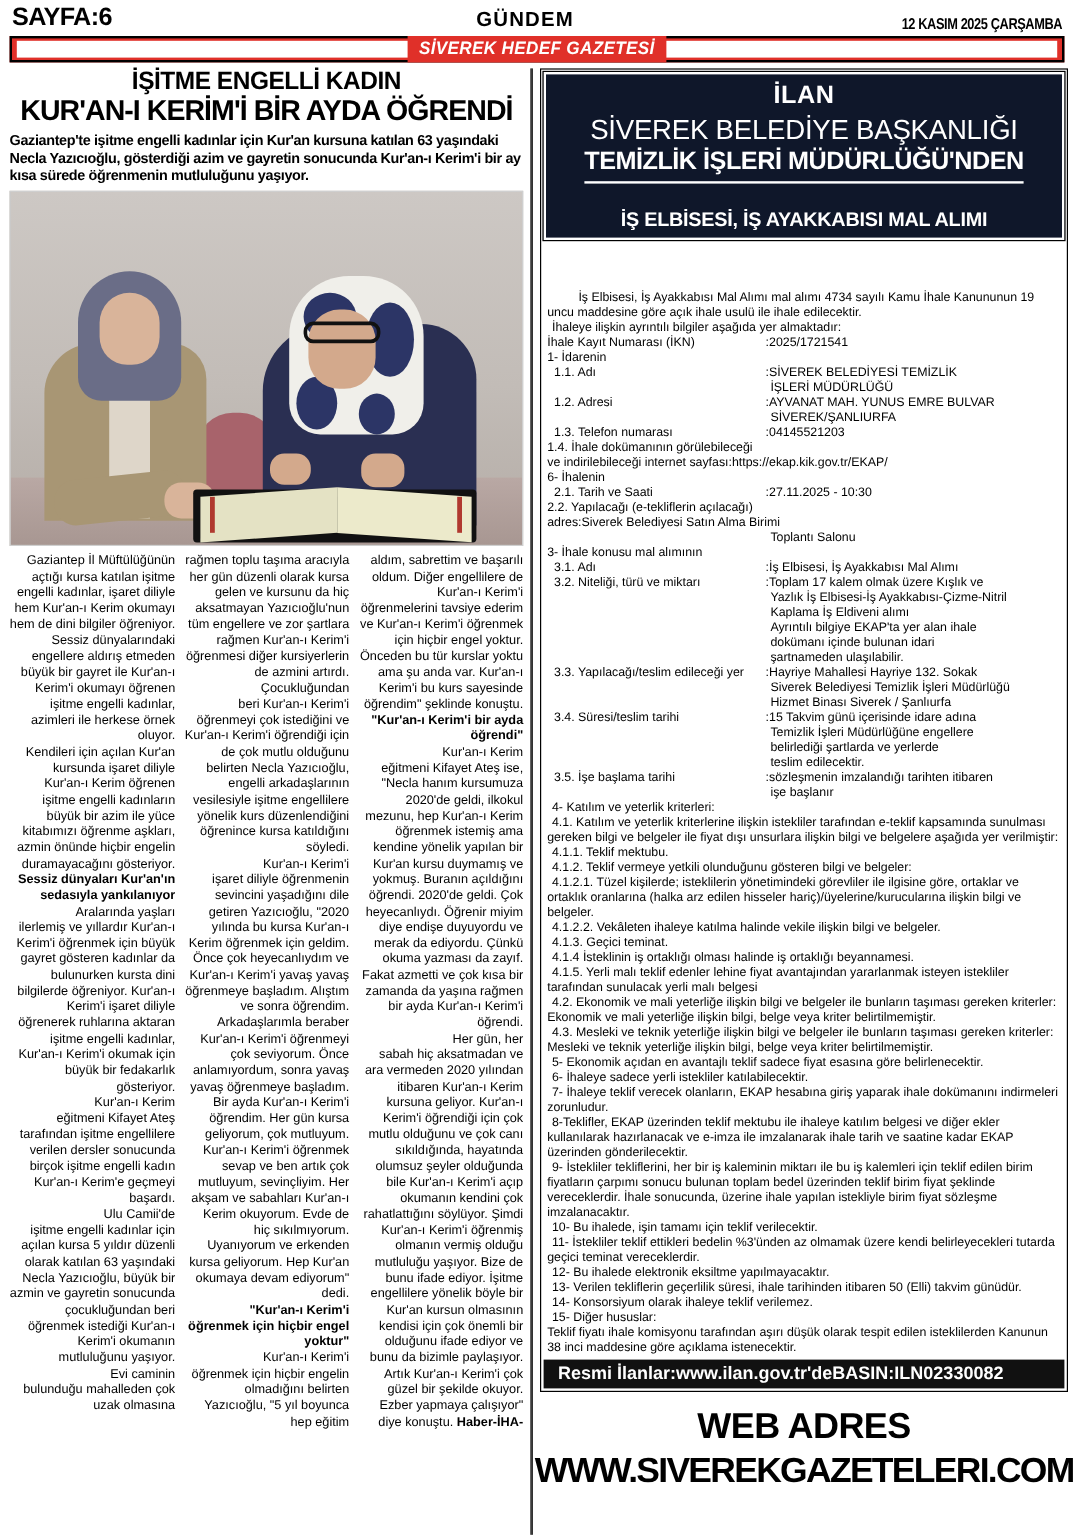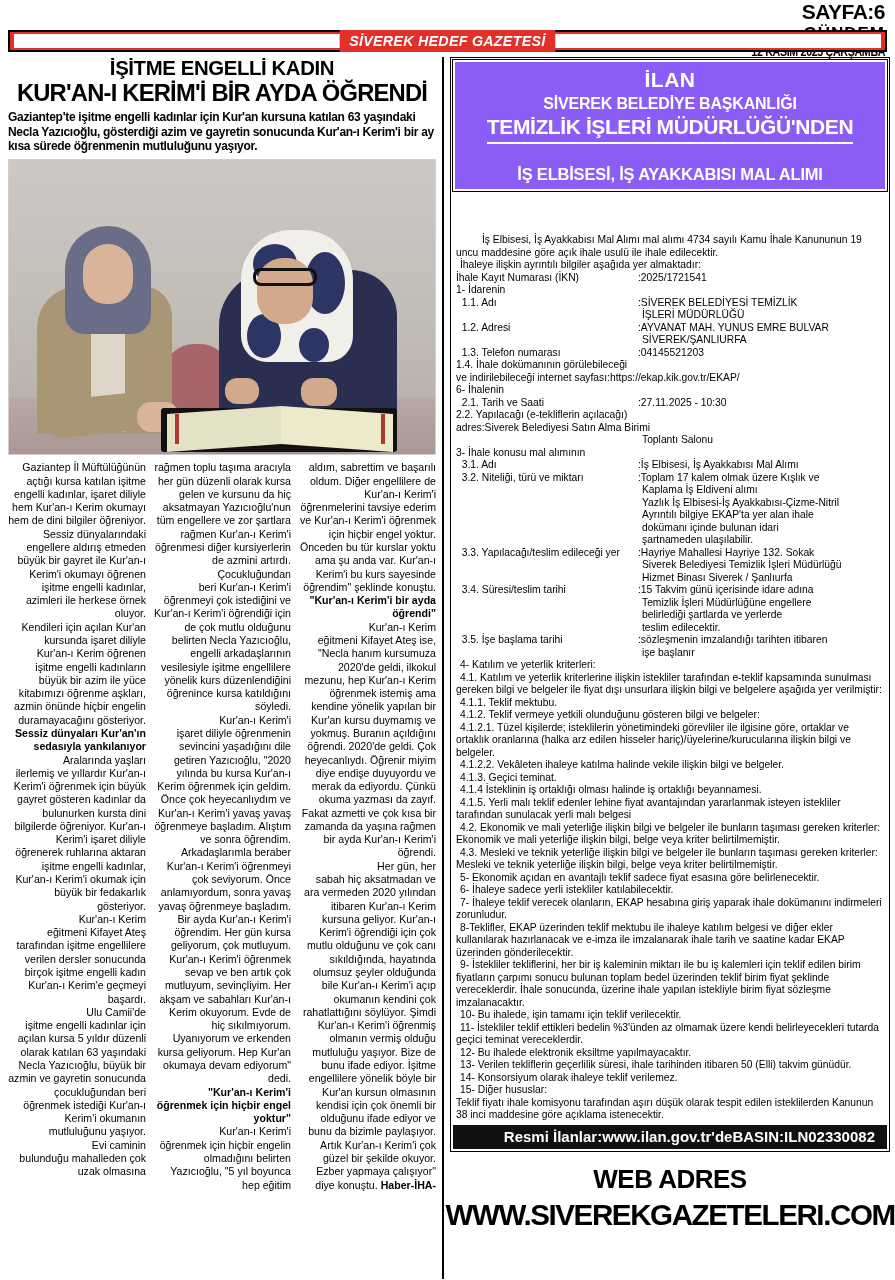--- a/index.html
+++ b/index.html
@@ -8,21 +8,21 @@
     background: #ffffff;
     font-family: "Liberation Sans", sans-serif;
     color: #000;
     overflow: hidden;
   }
   .page { position: relative; width: 895px; height: 1280px; padding: 0 8px; }
 
   
   .masthead {
     display: flex; align-items: flex-end; justify-content: space-between;
-    height: 28px; padding: 0 2px 1px 2px; flex-direction: column;
+    height: 28px; padding: 0 2px 1px 2px;
   }
   .masthead-page { font-size: 21px; font-weight: 700; letter-spacing: -0.5px; }
   .masthead-section { font-size: 17px; font-weight: 700; letter-spacing: 1px; margin-left: 60px; }
   .masthead-date {
     font-size: 13px; font-weight: 700; letter-spacing: -0.4px;
     transform: scaleX(0.82); transform-origin: right bottom;
   }
 
   
   .banner-wrap { position: relative; height: 22px; margin-top: 2px; }
@@ -103,46 +103,46 @@
   .col { width: 138px; font-size: 10.6px; line-height: 1.255; text-align: right; }
   .col p { margin-bottom: 0; text-indent: 9px; }
   .col p.noind { text-indent: 0; }
   .col p.bigind { text-indent: 52px; }
   .col p.sub { font-weight: 700; text-indent: 4px; }
   .col .src { font-weight: 700; }
 
   
   .ilan-box { border: 1px solid #000; padding: 2px; }
   .ilan-head {
-    background: #8b5cf6; color: #fff; border: 2px solid #fff;
+    background: #0f172a; color: #fff; border: 2px solid #fff;
     outline: 1px solid #000; padding: 6px 6px 5px 6px; text-align: center;
   }
   .ilan-h1 { font-size: 21px; font-weight: 700; letter-spacing: 0.5px; line-height: 1.15; }
-  .ilan-h2 { font-size: 16px; font-weight: 700; letter-spacing: -0.2px; line-height: 1.22; margin-top: 2px; }
+  .ilan-h2 { font-size: 23px; font-weight: 400; letter-spacing: -0.2px; line-height: 1.22; margin-top: 2px; }
   .ilan-h3 { font-size: 21px; font-weight: 700; letter-spacing: -0.4px; line-height: 1.22; }
   .ilan-h4 {
     font-size: 16.5px; font-weight: 700; letter-spacing: -0.2px;
     border-top: 2px solid #fff; margin: 3px 26px 0 26px; padding-top: 21px;
   }
   .ilan-body { padding: 3px 3px 0 3px; font-size: 10.3px; line-height: 1.215; margin-top: 40px; }
   .ilan-body p { margin: 0; }
   .p-ind1 { text-indent: 26px; }
   .p-ind2 { text-indent: 4px; }
   .kv { display: flex; }
   .kv .k { width: 182px; flex: 0 0 182px; white-space: pre; }
   .kv .v { flex: 1; }
   .cont2 { padding-left: 186px; }
 
   .resmi {
     background: #111; color: #fff; margin-top: 3px;
-    display: flex; align-items: center; justify-content: flex-end;
+    display: flex; align-items: center; justify-content: flex-start;
     padding: 3px 12px 4px 12px; font-size: 15px; font-weight: 700;
   }
   .webadres {
-    text-align: center; font-size: 26px; font-weight: 700;
+    text-align: center; font-size: 30px; font-weight: 700;
     letter-spacing: -0.5px; margin-top: 12px;
   }
   .weburl {
     text-align: center; font-size: 29px; font-weight: 700;
     letter-spacing: -1.4px; margin-top: 4px; transform: scaleX(1.02);
   }
 </style>
 </head>
 <body>
 
@@ -286,22 +286,22 @@
 
           <div class="kv">
             <div class="k">  3.1. Adı</div>
             <div class="v">:İş Elbisesi, İş Ayakkabısı Mal Alımı</div>
           </div>
 
           <div class="kv">
             <div class="k">  3.2. Niteliği, türü ve miktarı</div>
             <div class="v">:Toplam 17 kalem olmak üzere Kışlık ve</div>
           </div>
+          <p class="cont2">Yazlık İş Elbisesi-İş Ayakkabısı-Çizme-Nitril</p>
           <p class="cont2">Kaplama İş Eldiveni alımı</p>
-          <p class="cont2">Yazlık İş Elbisesi-İş Ayakkabısı-Çizme-Nitril</p>
           <p class="cont2">Ayrıntılı bilgiye EKAP'ta yer alan ihale</p>
           <p class="cont2">dokümanı içinde bulunan idari</p>
           <p class="cont2">şartnameden ulaşılabilir.</p>
 
           <div class="kv">
             <div class="k">  3.3. Yapılacağı/teslim edileceği yer</div>
             <div class="v">:Hayriye Mahallesi Hayriye 132. Sokak</div>
           </div>
           <p class="cont2">Siverek Belediyesi Temizlik İşleri Müdürlüğü</p>
           <p class="cont2">Hizmet Binası Siverek / Şanlıurfa</p>

